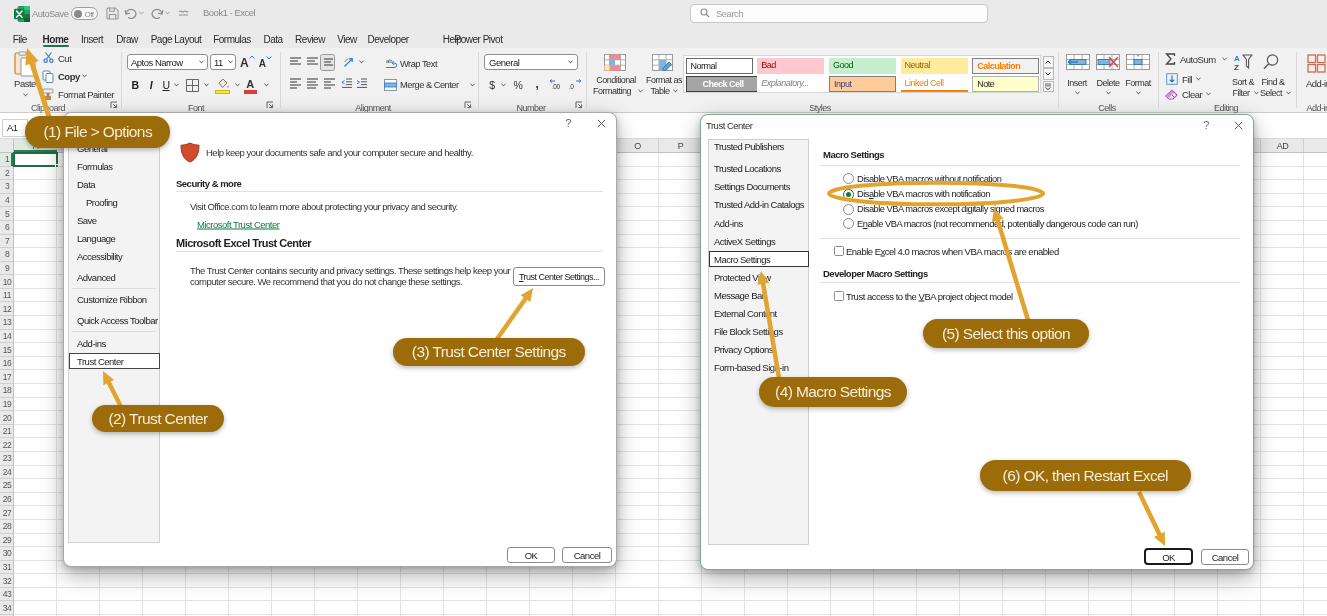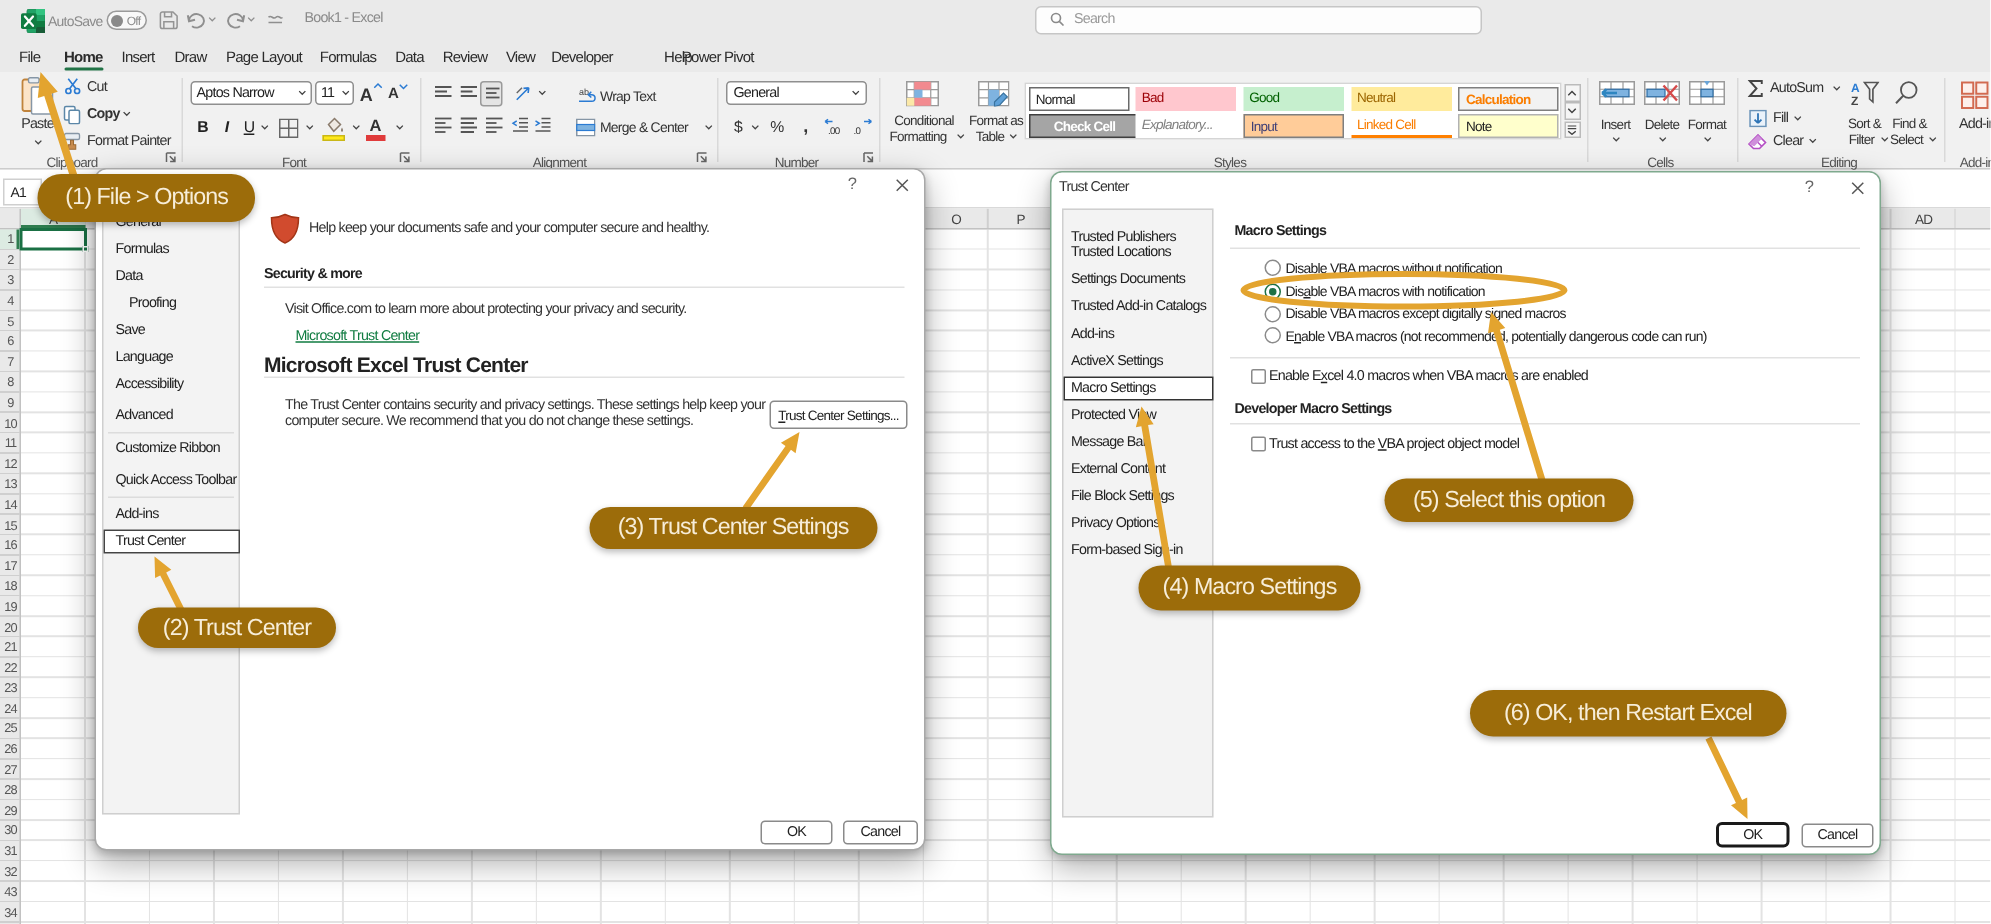--- a/index.html
+++ b/index.html
@@ -453,38 +453,38 @@
 <div class="abs" style="left:68.5px;top:352.5px;width:91px;height:16px;background:#fff;border:1px solid #444"></div>
 <div style="position:absolute;left:77px;top:360.5px;transform:translateY(-50%);font-size:9.5px;color:#222;font-weight:400;white-space:nowrap;">Trust Center</div>
 <svg class="abs" style="left:180px;top:142px" width="20" height="21" viewBox="0 0 20 21">
 <path d="M10 1 C13 2.5 16.5 3.2 19 3.2 C19 11 16.5 17.5 10 20 C3.5 17.5 1 11 1 3.2 C3.5 3.2 7 2.5 10 1 Z" fill="#d14b2e" stroke="#a33517" stroke-width="1"></path>
 </svg>
 <div style="position:absolute;left:206px;top:152px;transform:translateY(-50%);font-size:9.5px;color:#333;font-weight:400;white-space:nowrap;">Help keep your documents safe and your computer secure and healthy.</div>
 <div style="position:absolute;left:176px;top:183px;transform:translateY(-50%);font-size:9.5px;color:#222;font-weight:700;white-space:nowrap;">Security &amp; more</div>
 <div class="abs" style="left:176px;top:191px;width:427px;height:1px;background:#e1e1e1"></div>
 <div style="position:absolute;left:190px;top:206px;transform:translateY(-50%);font-size:9.5px;color:#333;font-weight:400;white-space:nowrap;">Visit Office.com to learn more about protecting your privacy and security.</div>
 <div style="position:absolute;left:197px;top:224px;transform:translateY(-50%);font-size:9.5px;color:#107c41;font-weight:400;white-space:nowrap;"><span style="text-decoration:underline;color:#107c41">Microsoft Trust Center</span></div>
-<div style="position:absolute;left:176px;top:243px;transform:translateY(-50%);font-size:14px;color:#222;font-weight:700;white-space:nowrap;">Microsoft Excel Trust Center</div>
+<div style="position:absolute;left:176px;top:243px;transform:translateY(-50%);font-size:11px;color:#222;font-weight:700;white-space:nowrap;">Microsoft Excel Trust Center</div>
 <div class="abs" style="left:176px;top:251px;width:427px;height:1px;background:#e1e1e1"></div>
 <div style="position:absolute;left:190px;top:269.5px;transform:translateY(-50%);font-size:9.5px;color:#333;font-weight:400;white-space:nowrap;">The Trust Center contains security and privacy settings. These settings help keep your</div>
 <div style="position:absolute;left:190px;top:280.5px;transform:translateY(-50%);font-size:9.5px;color:#333;font-weight:400;white-space:nowrap;">computer secure. We recommend that you do not change these settings.</div>
 <div class="abs" style="left:513px;top:267px;width:92px;height:19px;background:#fff;border:1px solid #8a8a8a;border-radius:3px"></div>
 <div style="position:absolute;left:559px;top:276.5px;transform:translate(-50%,-50%);font-size:9px;color:#222;font-weight:400;white-space:nowrap;"><span style="text-decoration:underline">T</span>rust Center Settings...</div>
 <div class="abs" style="left:507px;top:547px;width:48px;height:15.5px;background:#fff;border:1px solid #8a8a8a;border-radius:3px"></div>
 <div style="position:absolute;left:531px;top:555px;transform:translate(-50%,-50%);font-size:9.5px;color:#222;font-weight:400;white-space:nowrap;">OK</div>
 <div class="abs" style="left:562px;top:547px;width:50px;height:15.5px;background:#fff;border:1px solid #8a8a8a;border-radius:3px"></div>
 <div style="position:absolute;left:587px;top:555px;transform:translate(-50%,-50%);font-size:9.5px;color:#222;font-weight:400;white-space:nowrap;">Cancel</div>
 <div class="abs" style="left:700px;top:114px;width:554px;height:456px;background:#fff;border:1.5px solid #7fa98e;border-radius:8px;box-shadow:0 8px 22px rgba(0,0,0,.32),0 2px 6px rgba(0,0,0,.2)"></div>
 <div style="position:absolute;left:706px;top:125px;transform:translateY(-50%);font-size:9.5px;color:#333;font-weight:400;white-space:nowrap;">Trust Center</div>
 <div style="position:absolute;left:1206px;top:125px;transform:translate(-50%,-50%);font-size:11px;color:#666;font-weight:400;white-space:nowrap;">?</div>
 <svg class="abs" style="left:1234px;top:121px" width="9" height="9" viewBox="0 0 9 9">
       <path d="M0.8 0.8 L8.2 8.2 M8.2 0.8 L0.8 8.2" stroke="#555" stroke-width="1"></path>
     </svg>
 <div class="abs" style="left:708px;top:139px;width:101px;height:406px;background:#f3f3f3;border:1px solid #cfcfcf"></div>
-<div style="position:absolute;left:714px;top:158px;transform:translateY(-50%);font-size:9.5px;color:#222;font-weight:400;white-space:nowrap;">Trusted Publishers</div>
+<div style="position:absolute;left:714px;top:146px;transform:translateY(-50%);font-size:9.5px;color:#222;font-weight:400;white-space:nowrap;">Trusted Publishers</div>
 <div style="position:absolute;left:714px;top:168px;transform:translateY(-50%);font-size:9.5px;color:#222;font-weight:400;white-space:nowrap;">Trusted Locations</div>
 <div style="position:absolute;left:714px;top:186px;transform:translateY(-50%);font-size:9.5px;color:#222;font-weight:400;white-space:nowrap;">Settings Documents</div>
 <div style="position:absolute;left:714px;top:204px;transform:translateY(-50%);font-size:9.5px;color:#222;font-weight:400;white-space:nowrap;">Trusted Add-in Catalogs</div>
 <div style="position:absolute;left:714px;top:222.5px;transform:translateY(-50%);font-size:9.5px;color:#222;font-weight:400;white-space:nowrap;">Add-ins</div>
 <div style="position:absolute;left:714px;top:240.5px;transform:translateY(-50%);font-size:9.5px;color:#222;font-weight:400;white-space:nowrap;">ActiveX Settings</div>
 <div style="position:absolute;left:714px;top:258.5px;transform:translateY(-50%);font-size:9.5px;color:#222;font-weight:400;white-space:nowrap;">Macro Settings</div>
 <div style="position:absolute;left:714px;top:276.5px;transform:translateY(-50%);font-size:9.5px;color:#222;font-weight:400;white-space:nowrap;">Protected View</div>
 <div style="position:absolute;left:714px;top:294.5px;transform:translateY(-50%);font-size:9.5px;color:#222;font-weight:400;white-space:nowrap;">Message Bar</div>
 <div style="position:absolute;left:714px;top:313px;transform:translateY(-50%);font-size:9.5px;color:#222;font-weight:400;white-space:nowrap;">External Content</div>
 <div style="position:absolute;left:714px;top:331px;transform:translateY(-50%);font-size:9.5px;color:#222;font-weight:400;white-space:nowrap;">File Block Settings</div>

